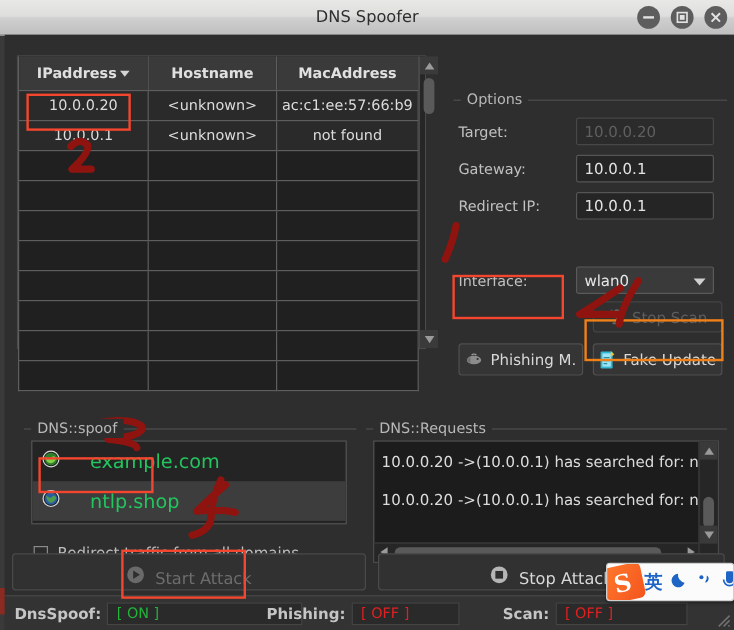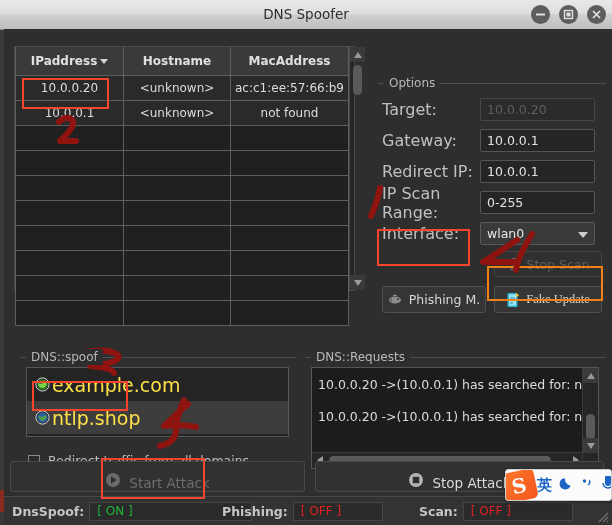--- a/index.html
+++ b/index.html
@@ -79,21 +79,21 @@
   .group{position:absolute;}
   .group-line{
     position:absolute;left:0;right:0;top:8px;height:1px;background:#4e4e4e;
   }
   .group-title{
     position:absolute;left:6px;top:0;padding:0 5px;background:#2e2e2e;
     color:#b8b8b8;font-size:12px;line-height:16px;z-index:2;
   }
   .options{left:374px;top:46px;width:228px;height:250px;}
   .opt-row{position:absolute;left:4px;height:25px;display:flex;align-items:center;}
-  .opt-label{width:98px;color:#c0c0c0;font-size:16px;}
+  .opt-label{width:98px;color:#c0c0c0;font-size:12px;}
   .fld{
     width:115px;height:23px;box-sizing:border-box;
     background:#252525;border:1px solid #555;border-radius:2px;
     color:#e2e2e2;font-size:12.5px;padding:0 6px;line-height:21px;
     font-family:"DejaVu Sans","Liberation Sans",sans-serif;
     outline:none;
   }
   .fld.disabled{color:#5f5f5f;background:#2b2b2b;border-color:#474747;}
   .combo{
     width:115px;height:23px;box-sizing:border-box;position:relative;
@@ -119,22 +119,22 @@
   .btn .ico{display:flex;align-items:center;}
 
   
   .spoof{left:16px;top:320px;width:277px;height:128px;}
   .spoof-list{
     position:absolute;left:6px;top:18px;width:263px;height:70px;
     box-sizing:border-box;background:#242424;border:1px solid #555;
     overflow:hidden;
   }
   .spoof-item{
-    height:33px;display:flex;align-items:center;gap:2px;padding-left:8px;
-    color:#fde047;font-size:19px;cursor:pointer;
+    height:33px;display:flex;align-items:center;gap:25px;padding-left:8px;
+    color:#22c55e;font-size:16px;cursor:pointer;
   }
   .spoof-item.sel{background:#3d3d3d;}
   .chk-row{
     position:absolute;left:8px;top:104px;display:flex;align-items:center;gap:8px;
     color:#bdbdbd;font-size:12.5px;cursor:pointer;
   }
   .chk{
     width:12px;height:12px;box-sizing:border-box;
     border:1px solid #8a8a8a;background:#2b2b2b;
   }
@@ -320,24 +320,20 @@
         <span class="opt-label">Target:</span>
         <input class="fld disabled" disabled="" value="10.0.0.20" style="">
       </div>
       <div class="opt-row" style="top:53px;">
         <span class="opt-label">Gateway:</span>
         <input class="fld" value="10.0.0.1" style="">
       </div>
       <div class="opt-row" style="top:84px;">
         <span class="opt-label">Redirect IP:</span>
         <input class="fld" value="10.0.0.1" style="">
-      </div>
-      <div class="opt-row" style="top:115px;">
-        <span class="opt-label">IP Scan Range:</span>
-        <input class="fld" value="0-255" style="">
       </div>
       <div class="opt-row" style="top:146px;">
         <span class="opt-label">Interface:</span>
         <div class="combo">
           <span class="cv">wlan0</span>
           <span class="carrow"></span>
         </div>
       </div>
 
       <div class="btn disabled" style="left:116px;top:176px;width:108px;height:26px;">
@@ -356,21 +352,21 @@
         <span class="ico">
           <svg width="15" height="14" viewBox="0 0 15 14">
             <ellipse cx="7" cy="7" rx="6" ry="3.6" fill="#8c8c8c"></ellipse>
             <path d="M1 7 L4 4.2 L4 9.8 Z" fill="#6e6e6e"></path>
             <circle cx="10" cy="6.2" r="0.9" fill="#2e2e2e"></circle>
             <path d="M5 3 Q7 1 9 3" stroke="#a8a8a8" stroke-width="1" fill="none"></path>
           </svg>
         </span>
         <span>Phishing M.</span>
       </div>
-      <div class="btn" style="left:116px;top:211px;width:108px;height:27px;font-family:Liberation Serif, serif;">
+      <div class="btn" style="left:116px;top:211px;width:108px;height:27px;">
         <span class="ico">
           <svg width="14" height="16" viewBox="0 0 14 16">
             <rect x="1.5" y="1" width="10" height="14" rx="1" fill="#2fb7d6"></rect>
             <rect x="3" y="2.5" width="7" height="11" fill="#9fe4f2"></rect>
             <path d="M4 6 h5 M4 8.5 h5 M4 11 h3" stroke="#2a8aa3" stroke-width="1"></path>
             <path d="M10 0.8 l3 2.4 -3 2.4 z" fill="#f2c430"></path>
           </svg>
         </span>
         <span>Fake Update</span>
       </div>

